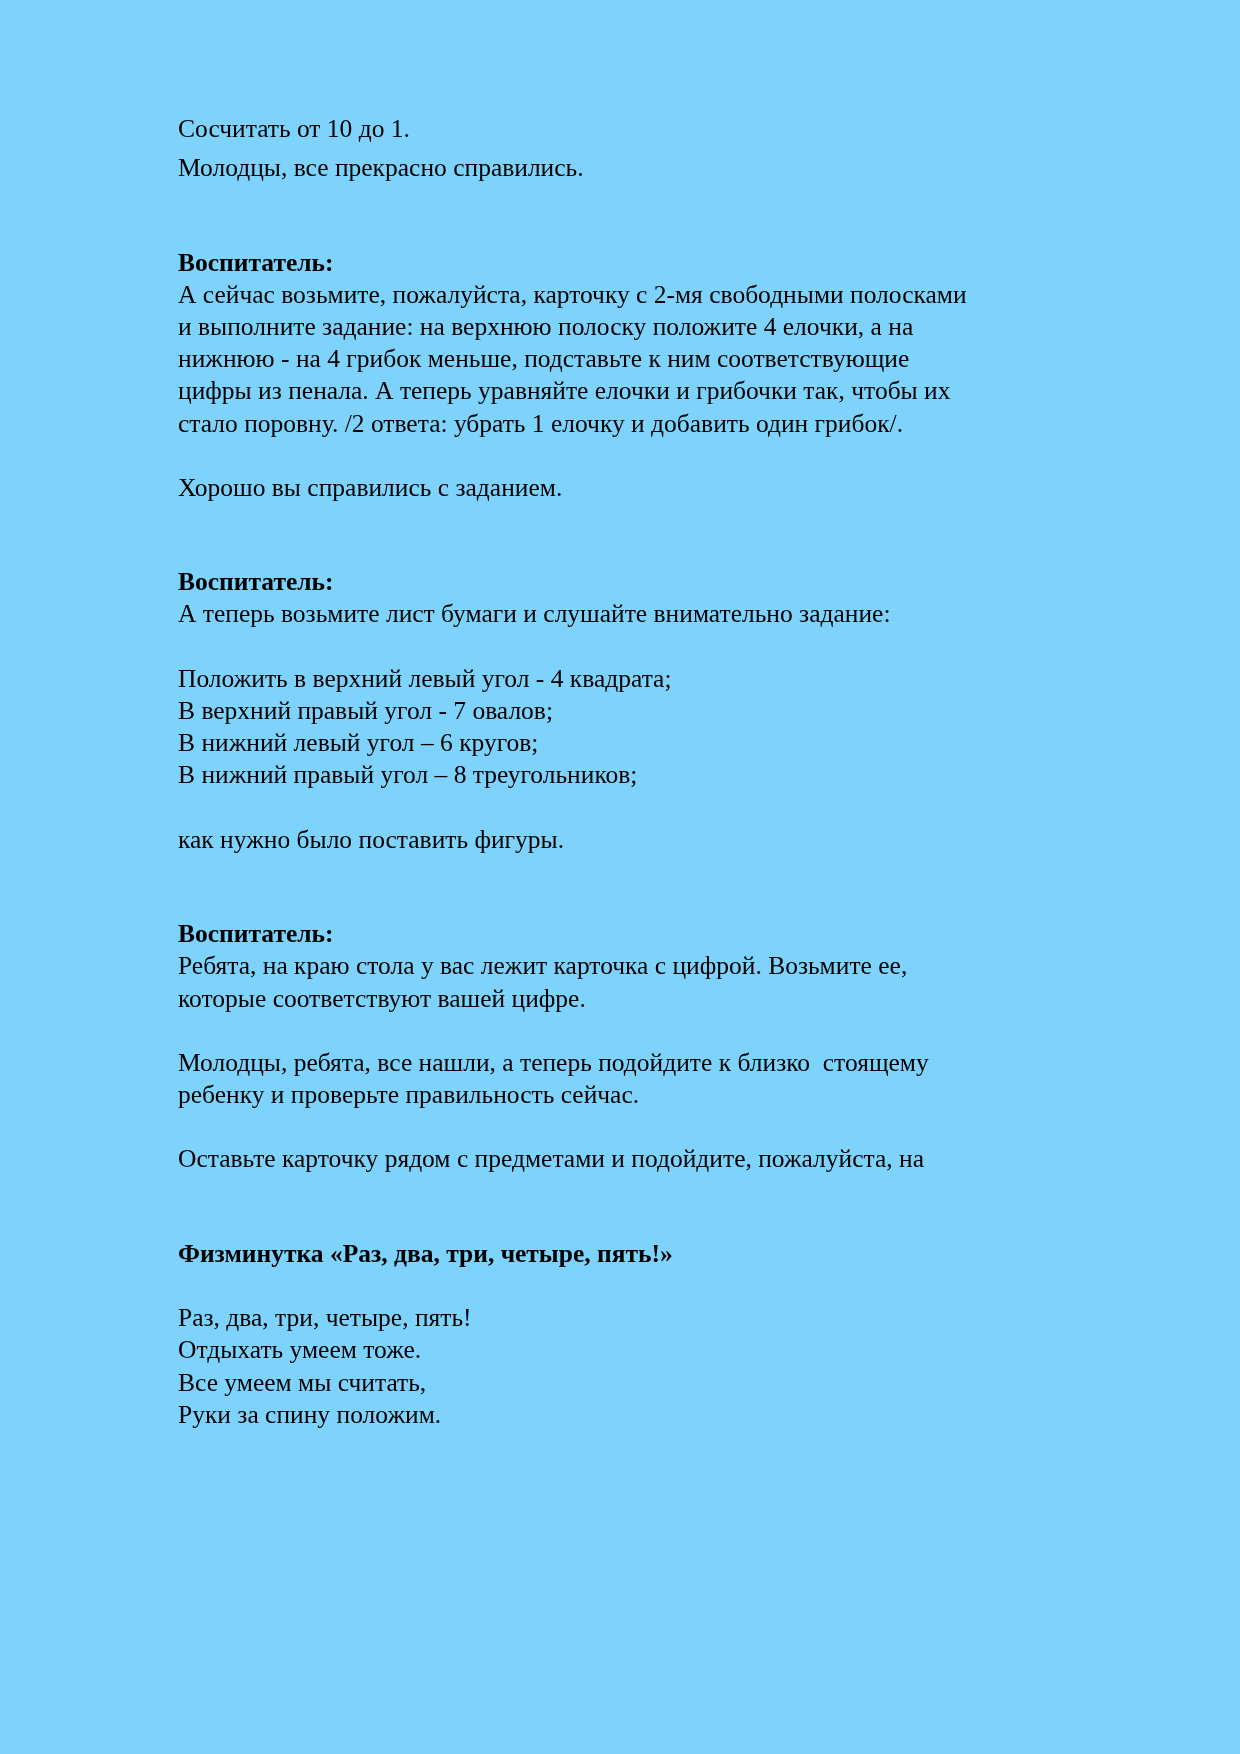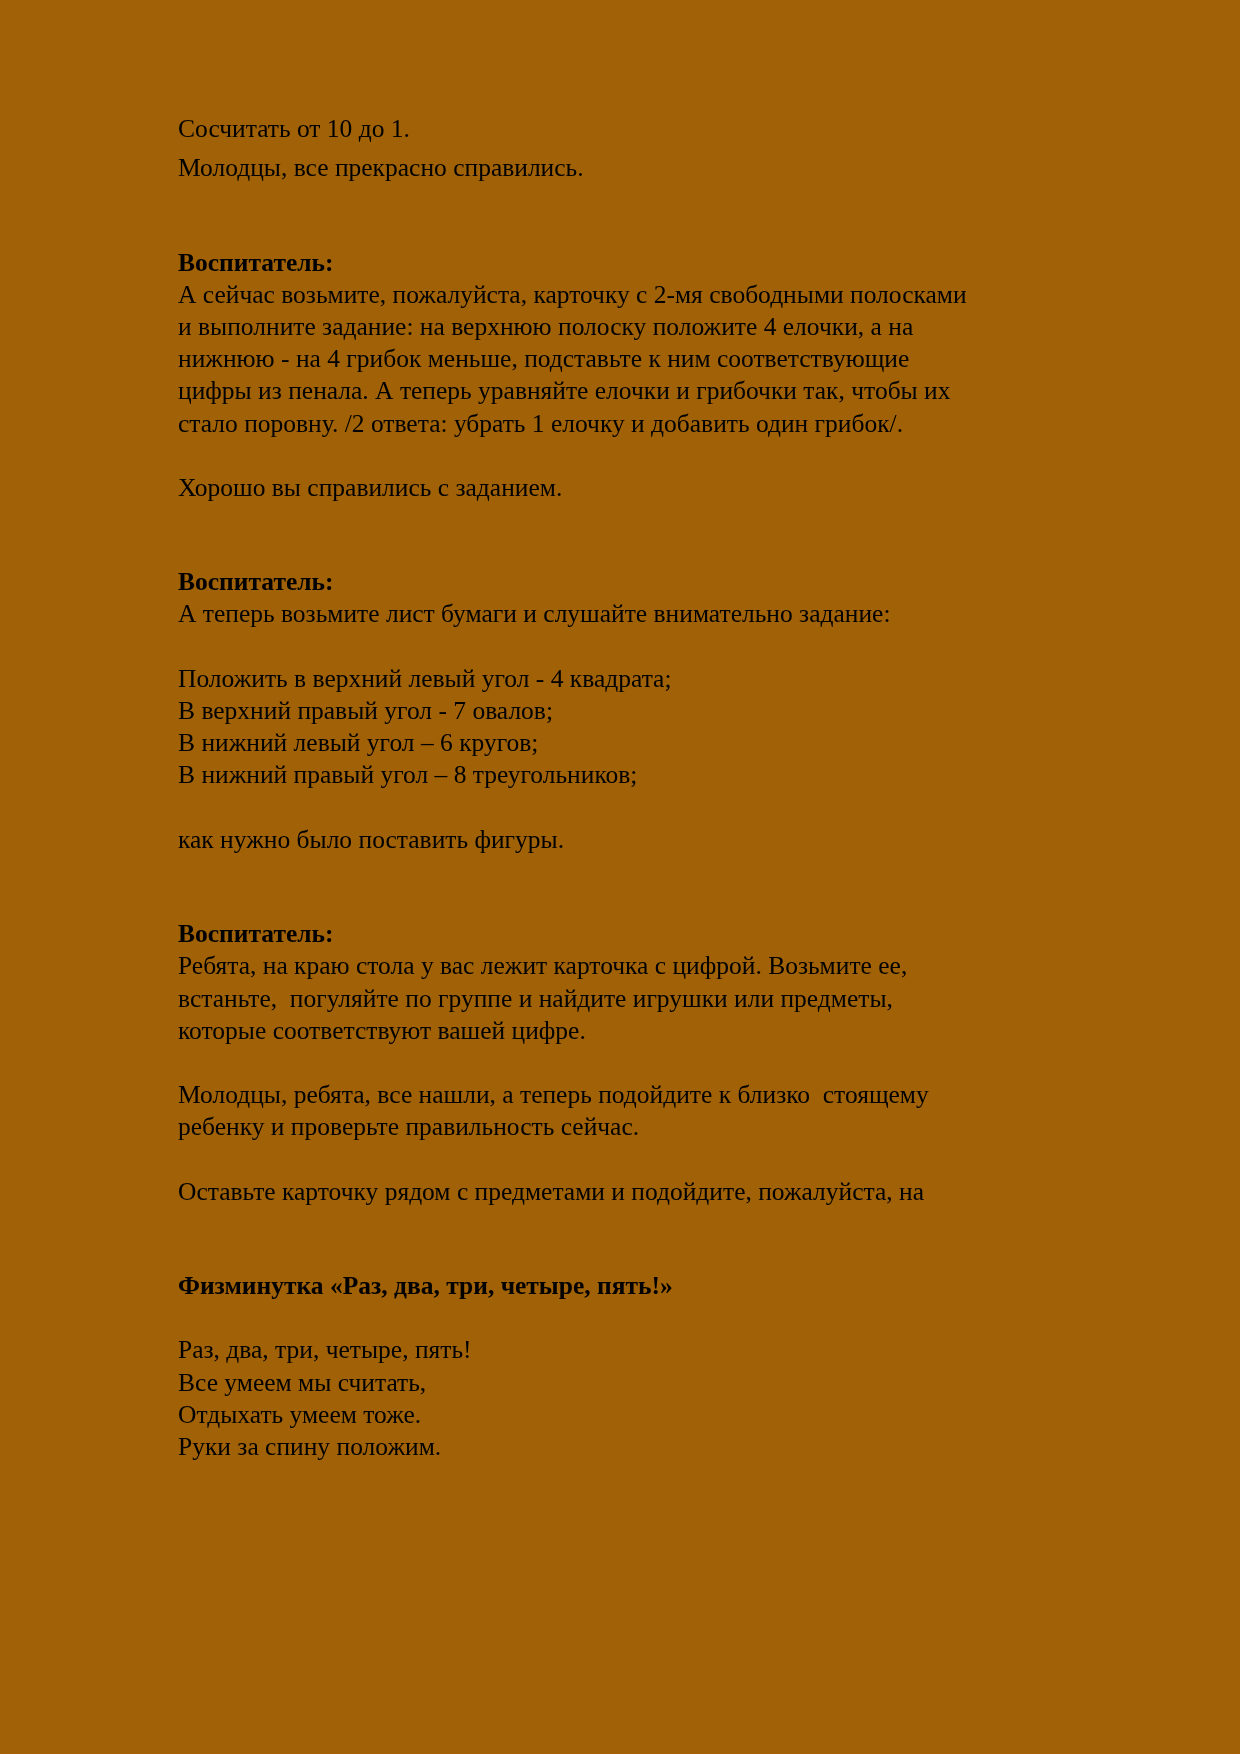--- a/index.html
+++ b/index.html
@@ -14,21 +14,21 @@
     overflow: hidden;
     font-family: "Liberation Serif", "DejaVu Serif", serif;
     color: #000000;
   }
   .page {
     position: absolute;
     left: 0;
     top: 0;
     width: 1240px;
     height: 1754px;
-    background: #a16207;
+    background: #7dd3fc;
   }
   .content {
     position: absolute;
     left: 178px;
     top: 113px;
     width: 1000px;
     font-size: 25.5px;
     line-height: 32.2px;
   }
   .line {
@@ -86,21 +86,20 @@
     <div class="gap"></div>
 
     <div>
       <span class="line">как нужно было поставить фигуры.</span>
     </div>
     <div class="gap"></div>
 
     <div>
       <span class="line bold">Воспитатель:</span>
       <span class="line">Ребята, на краю стола у вас лежит карточка с цифрой. Возьмите ее,</span>
-      <span class="line">встаньте,  погуляйте по группе и найдите игрушки или предметы,</span>
       <span class="line">которые соответствуют вашей цифре.</span>
     </div>
     <div class="gap"></div>
 
     <div>
       <span class="line">Молодцы, ребята, все нашли, а теперь подойдите к близко  стоящему</span>
       <span class="line">ребенку и проверьте правильность сейчас.</span>
     </div>
     <div class="gap"></div>
 
@@ -109,19 +108,19 @@
     </div>
     <div class="gap"></div>
 
     <div>
       <span class="line bold">Физминутка «Раз, два, три, четыре, пять!»</span>
     </div>
     <div class="gap"></div>
 
     <div>
       <span class="line">Раз, два, три, четыре, пять!</span>
+      <span class="line">Отдыхать умеем тоже.</span>
       <span class="line">Все умеем мы считать,</span>
-      <span class="line">Отдыхать умеем тоже.</span>
       <span class="line">Руки за спину положим.</span>
     </div>
 
   </div>
 </div>
 
 </body></html>

